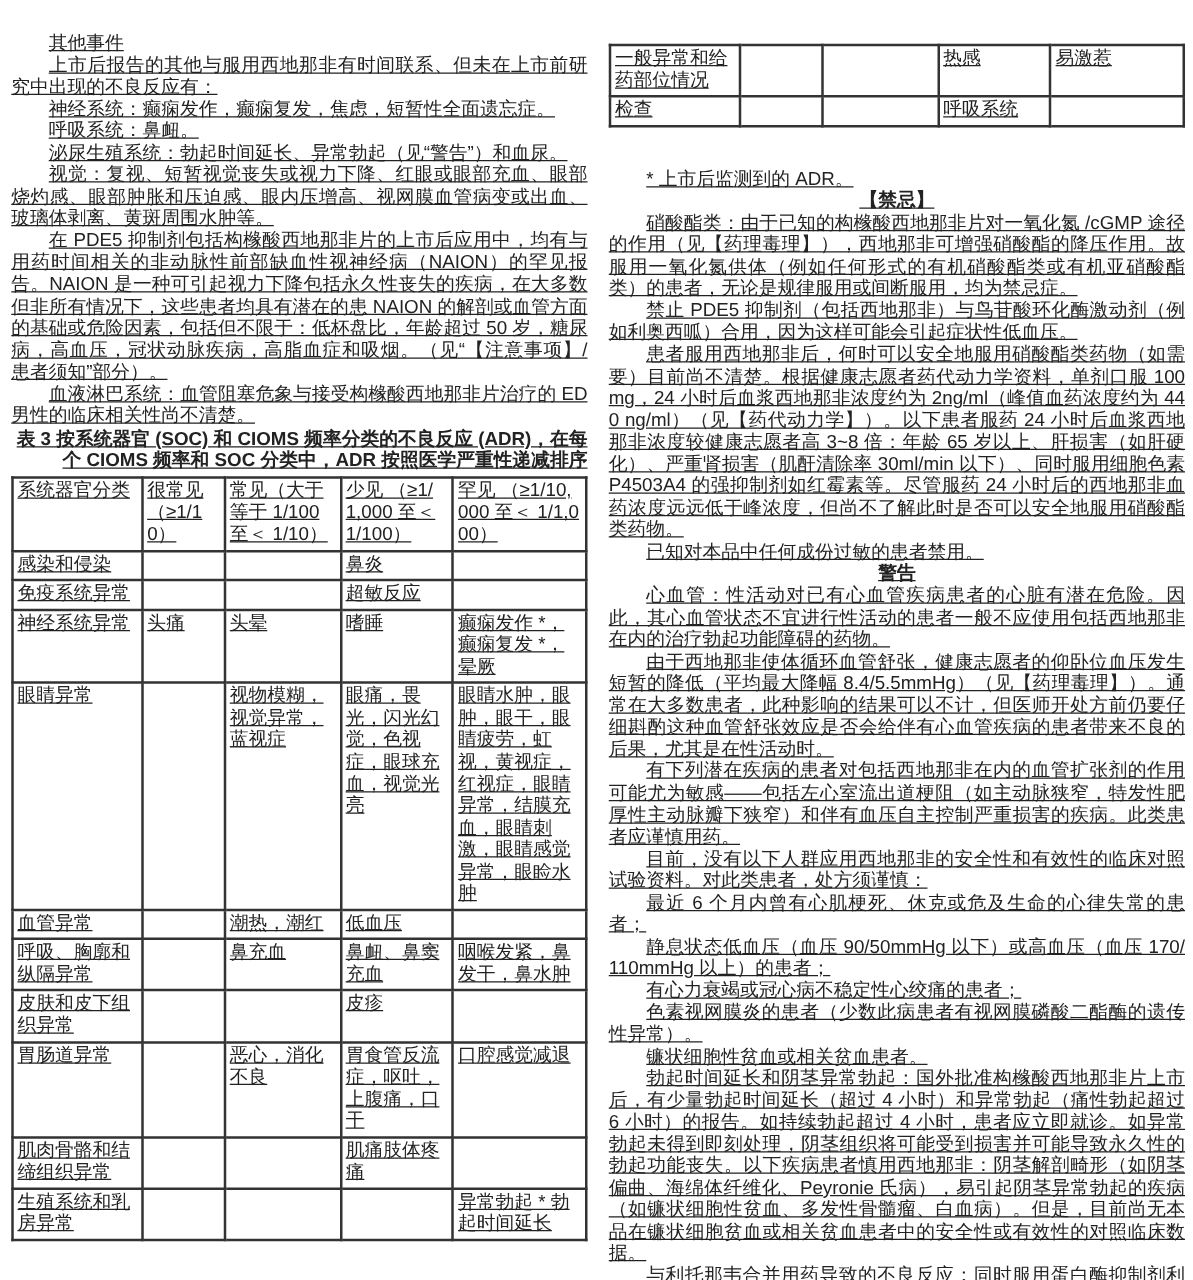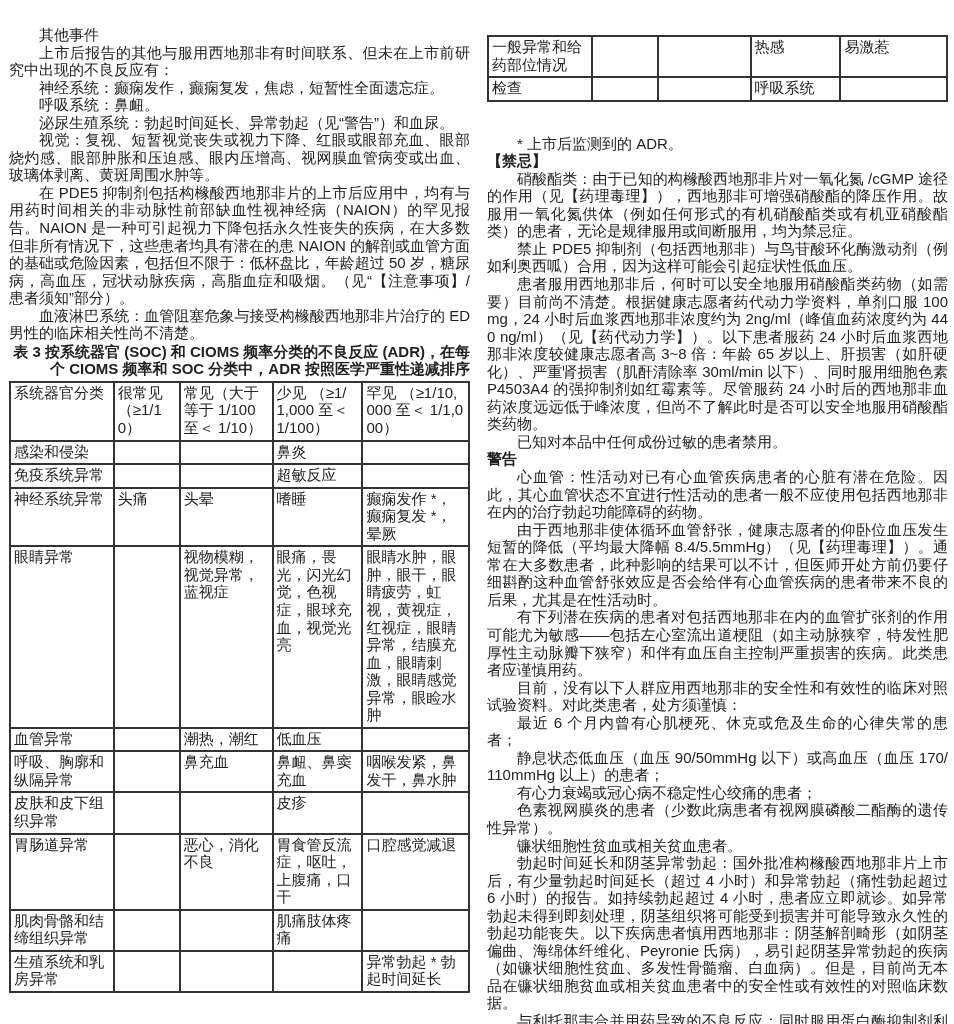--- a/index.html
+++ b/index.html
@@ -9,24 +9,25 @@
     width:954px; height:1024px;
     background:#ffffff;
     color:#222222;
     font-family:"Liberation Sans","DejaVu Sans",sans-serif;
     font-size:15px;
     line-height:1.17;
     display:flex;
     gap:17px;
     padding:26px 9px 0 9px;
     overflow:hidden;
+    text-decoration:underline;
   }
   .col { width:461px; flex:0 0 461px; }
   .para { text-indent:2em; text-align:justify; word-break:break-all; }
-  .heading { font-weight:bold; text-align:left; }
+  .heading { font-weight:bold; text-align:center; }
   .footnote { text-indent:2em;margin-top:33px; }
   .table-title { font-weight:bold; text-align:right; margin-top:1px; word-break:break-all; }
   table.adr {
     width:100%;
     border-collapse:collapse;
     table-layout:fixed;
     margin-top:3px;
     margin-bottom:2px;
   }
   .adr th, .adr td {

